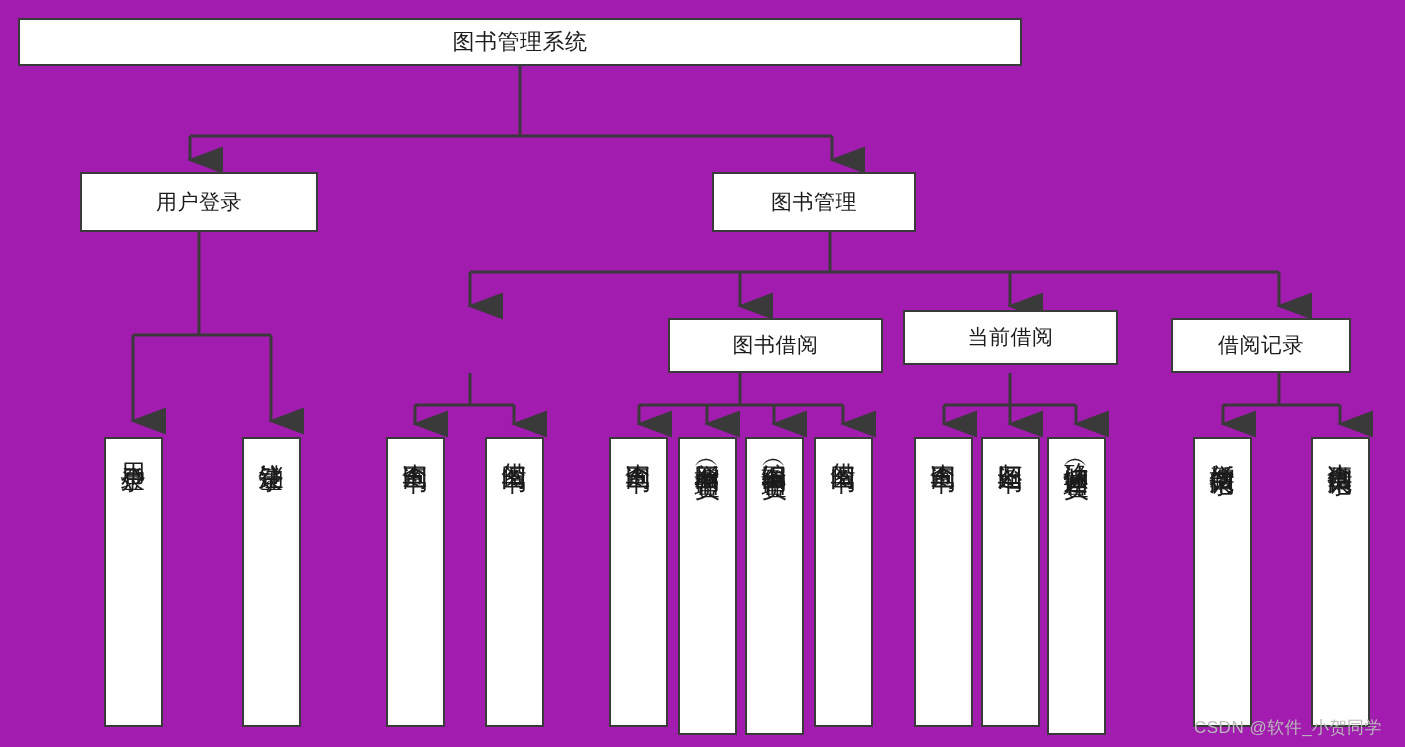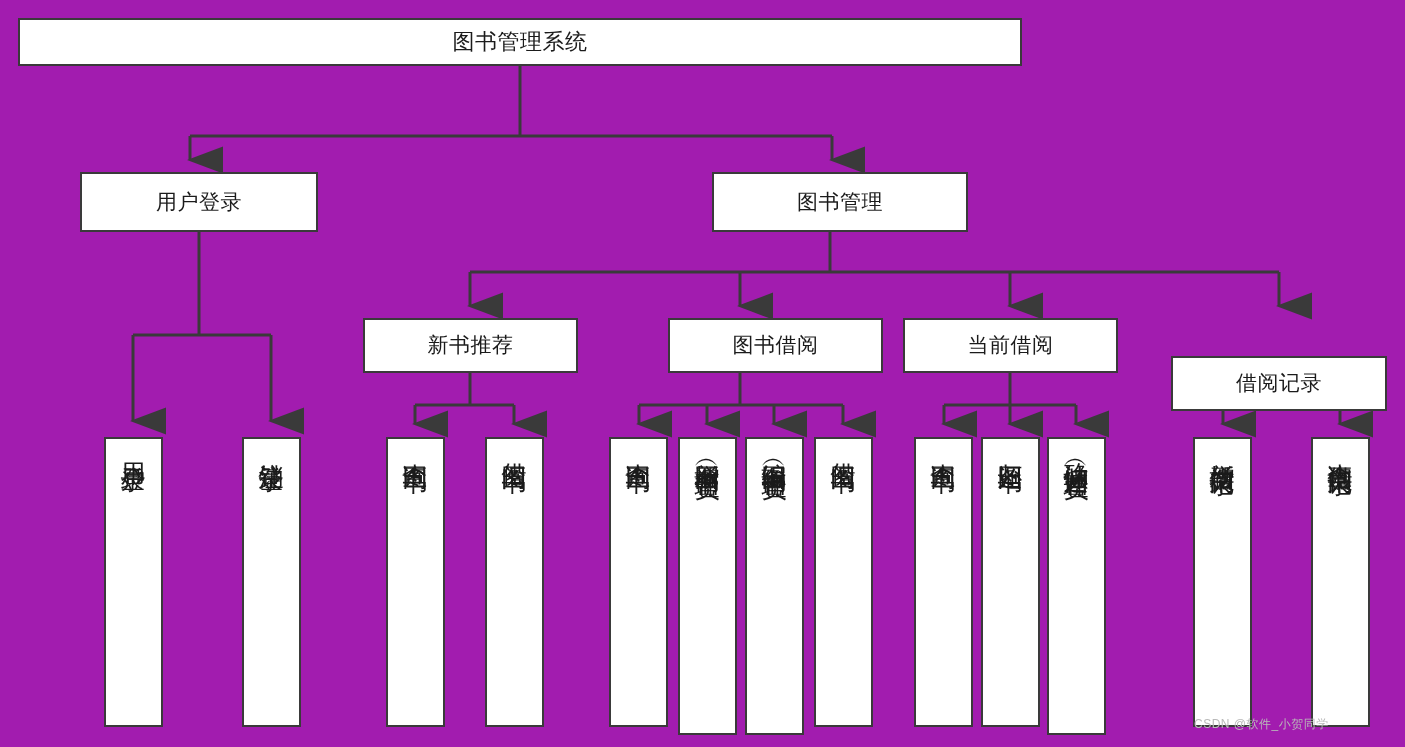--- a/index.html
+++ b/index.html
@@ -61,21 +61,21 @@
     text-orientation: upright;
     font-size: 25px;
     line-height: 1.12;
     letter-spacing: 2px;
   }
   .node.v.tall .label {
     font-size: 25px;
   }
   .watermark {
     position: absolute;
-    font-size: 12px;
+    font-size: 17px;
     color: #b9b9b9;
     white-space: nowrap;
     z-index: 3;
     letter-spacing: 0.5px;
   }
 </style>
 </head>
 <body>
 
 <div id="canvas">
@@ -130,34 +130,31 @@
     </g>
   </svg>
 
   <div class="node h root" style="left:18px; top:18px; width:1004px; height:48px;">
     <span class="label">图书管理系统</span>
   </div>
 
   <div class="node h" style="left:80px; top:172px; width:238px; height:60px;">
     <span class="label">用户登录</span>
   </div>
-  <div class="node h" style="left:712px; top:172px; width:256px; height:60px;">
+  <div class="node h" style="left:712px; top:172px; width:204px; height:60px;">
     <span class="label">图书管理</span>
   </div>
 
-  <div class="node h" style="left:363px; top:318px; width:215px; height:55px;">
-    <span class="label">新书推荐</span>
-  </div>
   <div class="node h" style="left:633px; top:318px; width:215px; height:55px;margin-left:35px;">
     <span class="label">图书借阅</span>
   </div>
-  <div class="node h" style="left:903px; top:318px; width:215px; height:55px;">
+  <div class="node h" style="left:903px; top:310px; width:215px; height:55px;">
     <span class="label">当前借阅</span>
   </div>
-  <div class="node h" style="left:1171px; top:318px; width:216px; height:55px;margin-top:38px;">
+  <div class="node h" style="left:1171px; top:318px; width:180px; height:55px;">
     <span class="label">借阅记录</span>
   </div>
 
   <div class="node v" style="left:104px; top:437px; width:59px; height:290px;">
     <span class="label">用户登录</span>
   </div>
   <div class="node v" style="left:242px; top:437px; width:59px; height:290px;">
     <span class="label">注销登录</span>
   </div>
 

